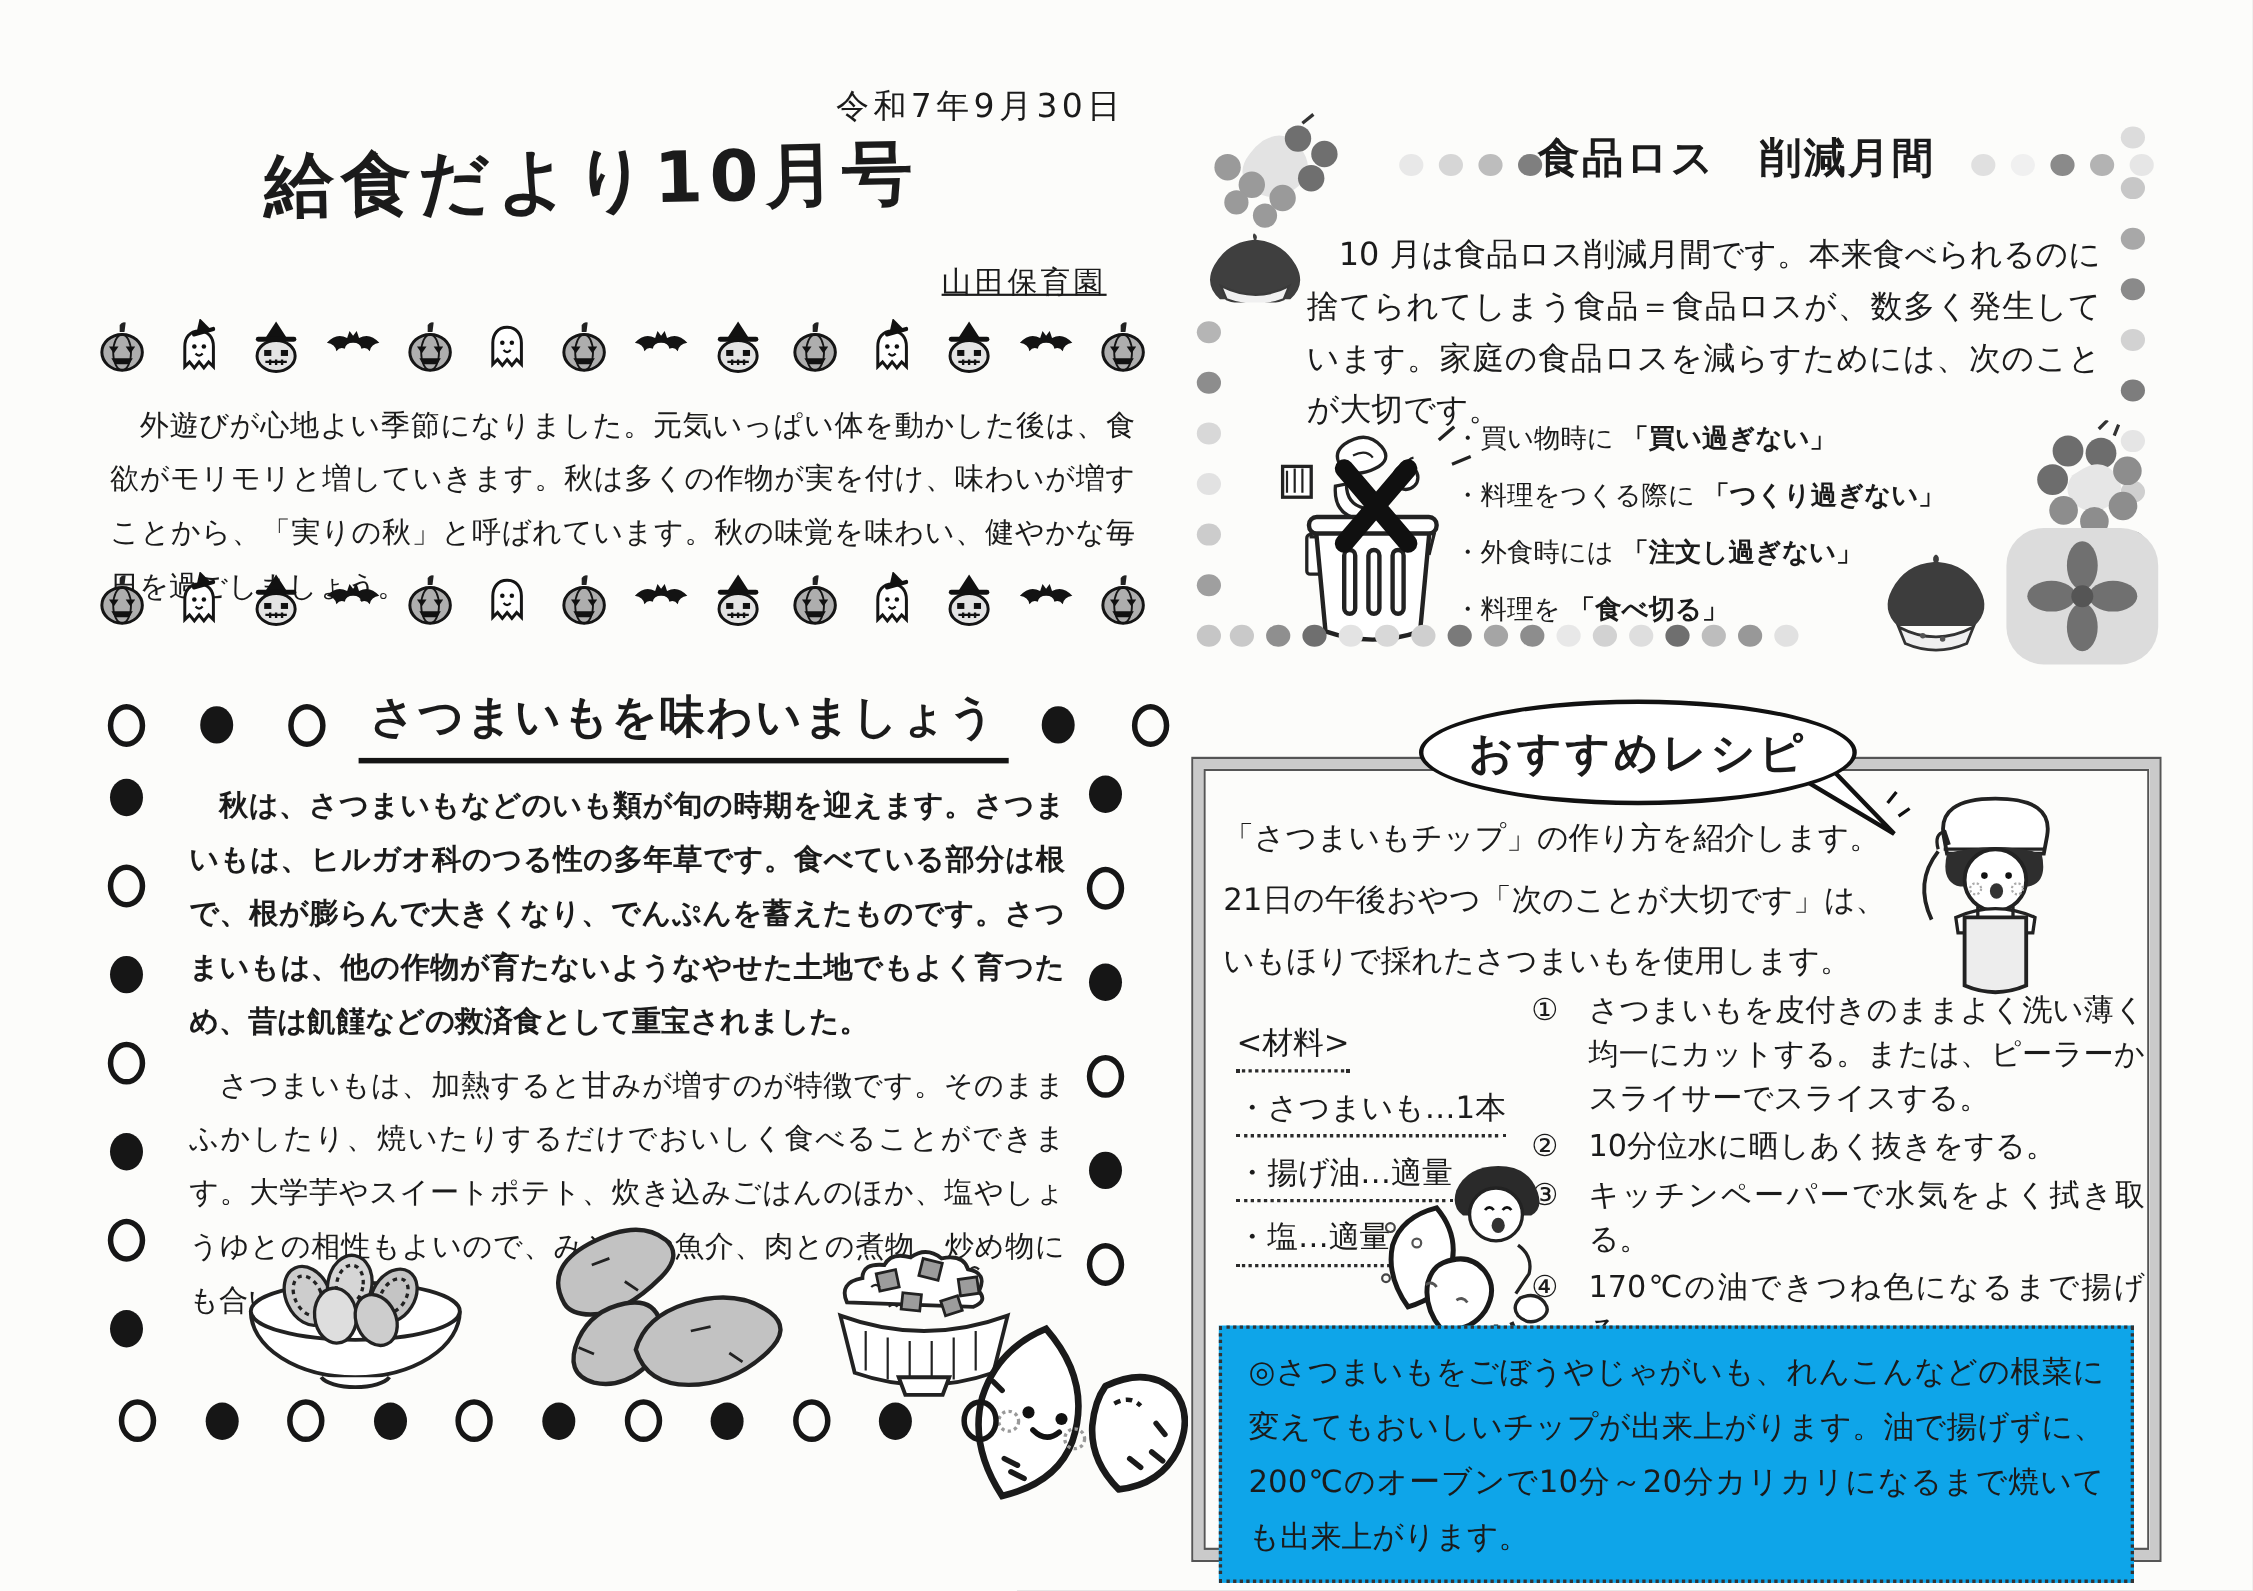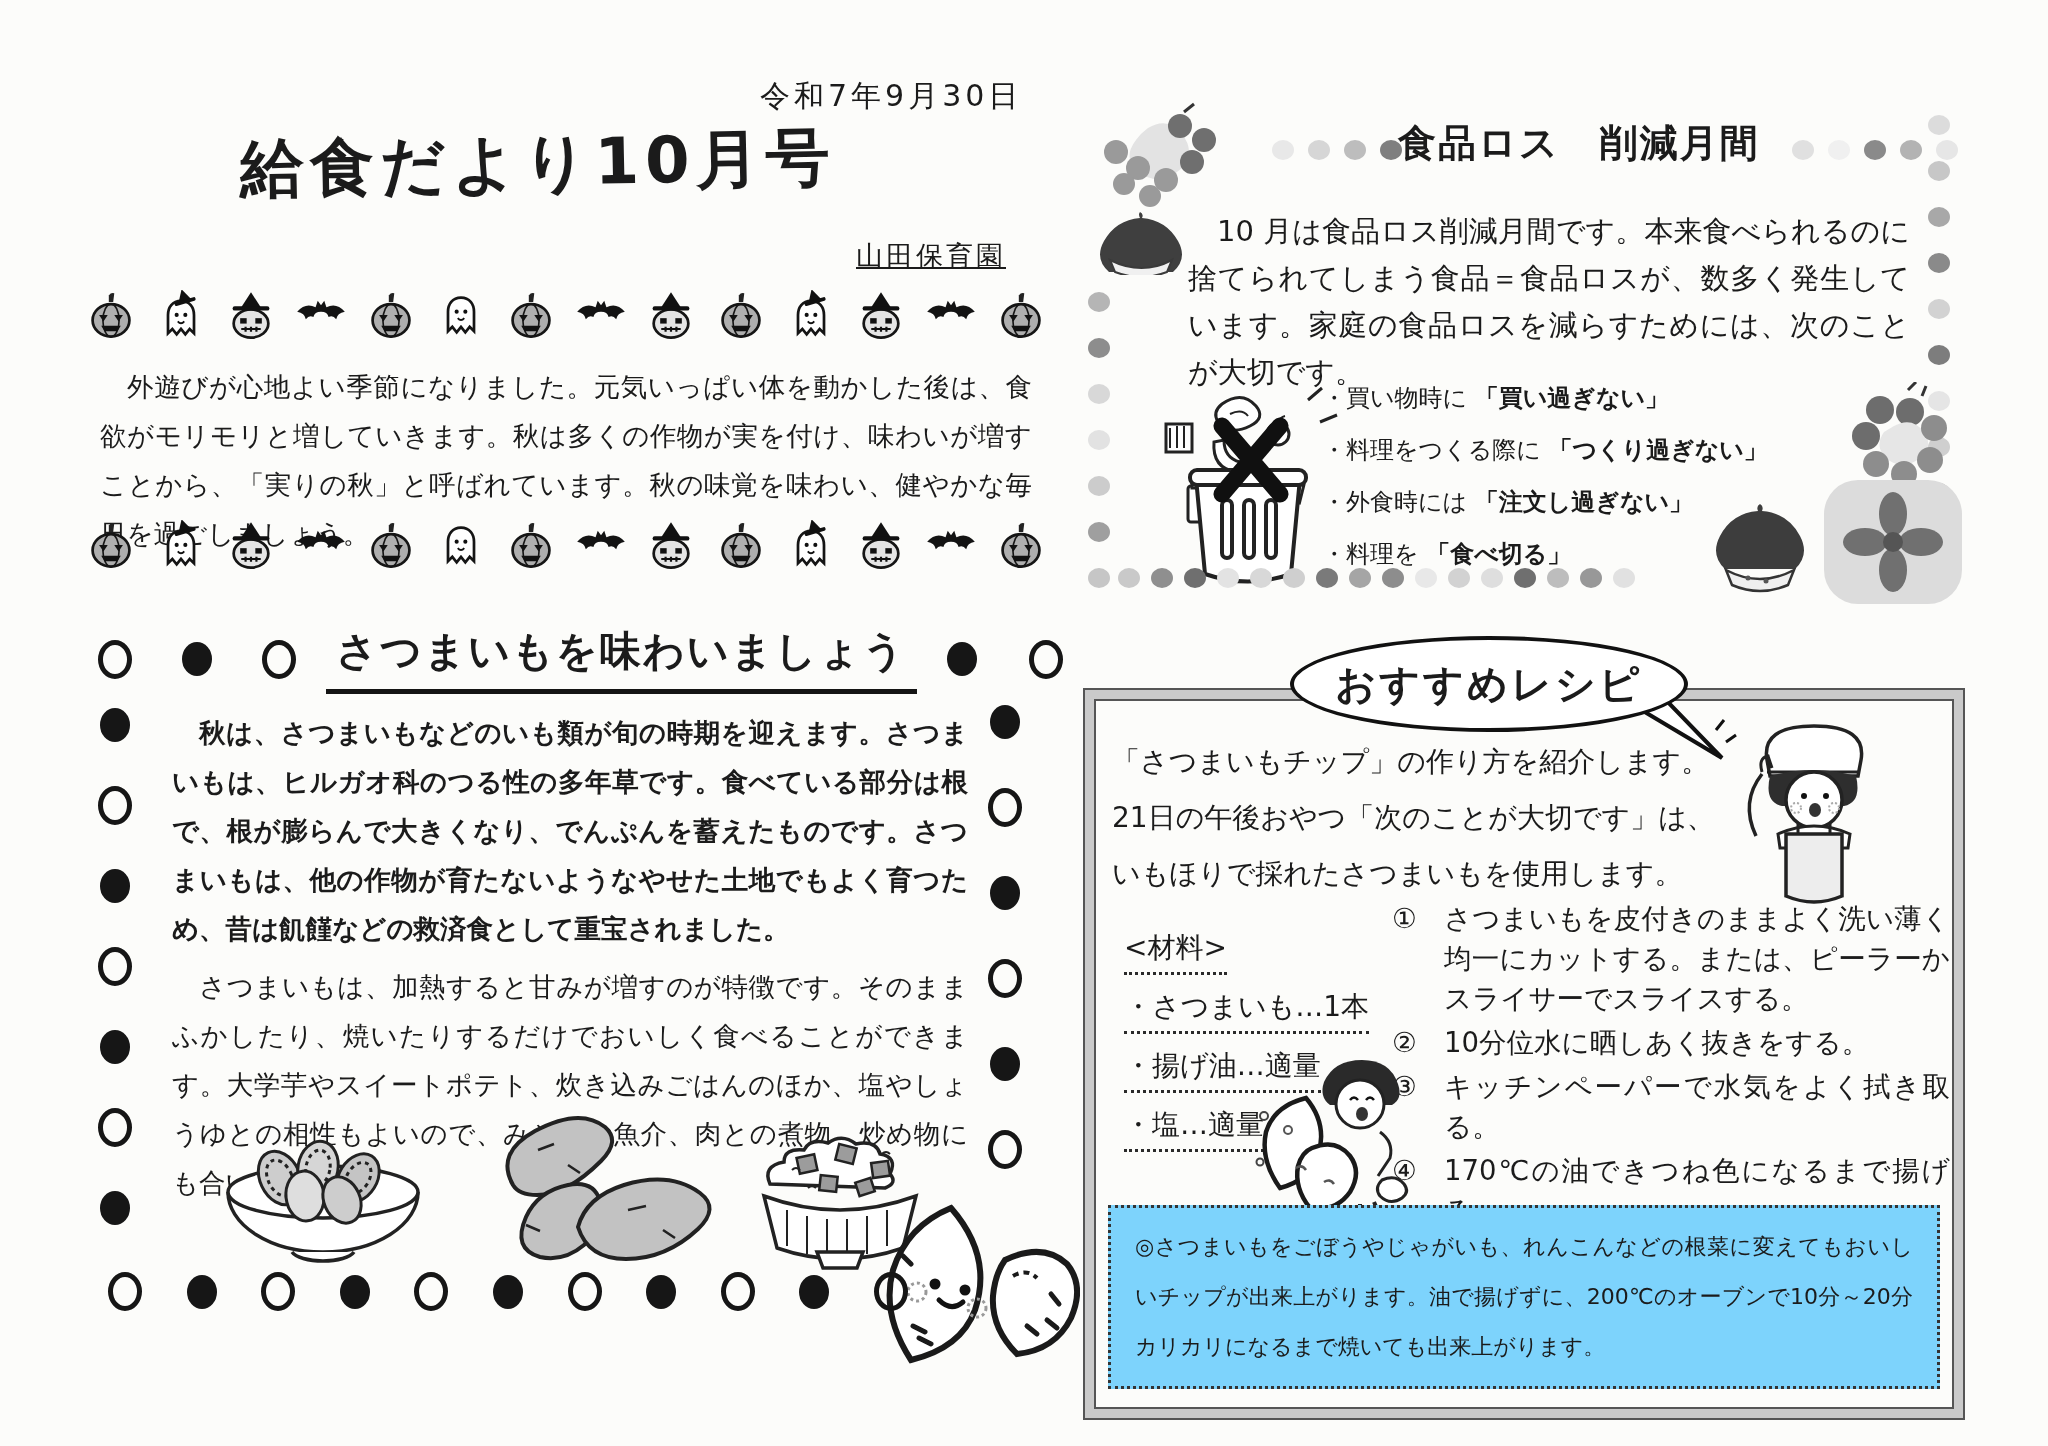--- a/index.html
+++ b/index.html
@@ -14,21 +14,21 @@
   .sp-head{font-size:41px;font-weight:800;border-bottom:5px solid #141414;padding:0 10px 10px;white-space:nowrap;letter-spacing:2px;}
   .fl-head{font-size:38px;font-weight:800;white-space:nowrap;letter-spacing:2px;}
   .fl-body{font-size:29px;line-height:47px;text-align:justify;}
   .bullet{font-size:24px;line-height:52px;white-space:nowrap;}
   .bullet b{font-weight:800;}
   .r-intro{font-size:28px;line-height:56px;white-space:nowrap;}
   .mat{font-size:28px;line-height:40px;display:table;border-bottom:3px dotted #2a2a2a;padding-bottom:4px;margin-bottom:12px;white-space:nowrap;}
   .step{display:flex;gap:12px;font-size:27.5px;line-height:40px;margin-bottom:4px;}
   .stepnum{flex:0 0 40px;}
   .steptext{flex:1;text-align:justify;}
-  .note-box{border:3px dotted #333;font-size:22px;line-height:50px;padding:14px 24px;text-align:justify;background:#7dd3fc;}
+  .note-box{border:3px dotted #333;font-size:28px;line-height:50px;padding:14px 24px;text-align:justify;background:#0ea5e9;}
   
   .hrow{display:flex;justify-content:space-between;align-items:flex-end;}
   .hicon{width:52px;height:52px;}
   .circ{display:block;width:24px;height:29px;border-radius:50%;}
   .circ.open{border:5px solid #161616;background:transparent;}
   .circ.filled{background:#161616;width:30px;height:34px;}
   .circrow{display:flex;justify-content:space-between;align-items:center;}
   .circcol-l{display:flex;flex-direction:column;gap:44px;align-items:center;}
   .circcol-r{display:flex;flex-direction:column;gap:49px;align-items:center;}
   .headrow{display:flex;align-items:center;gap:30px;}

